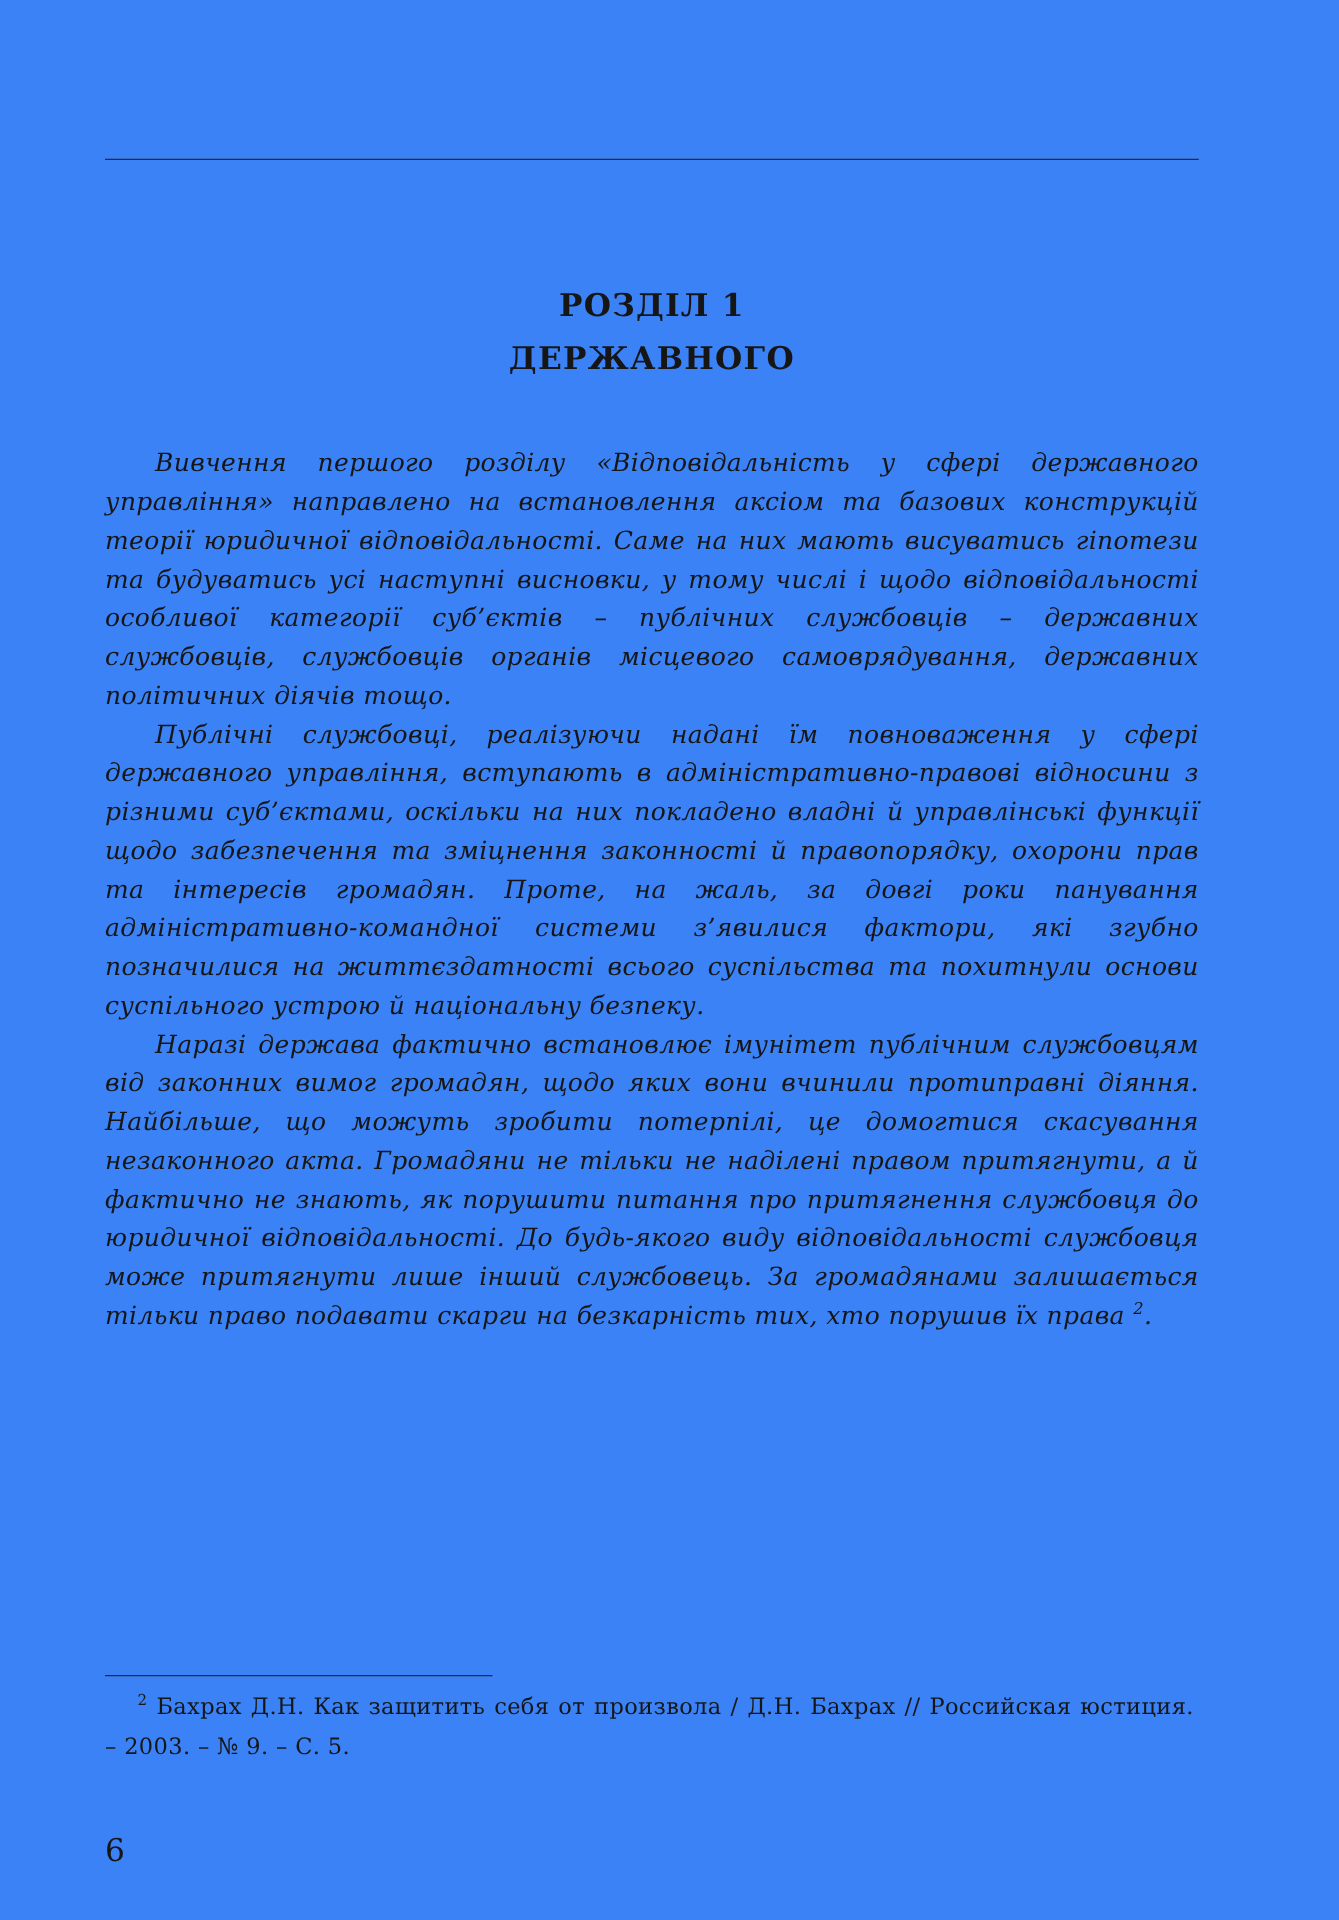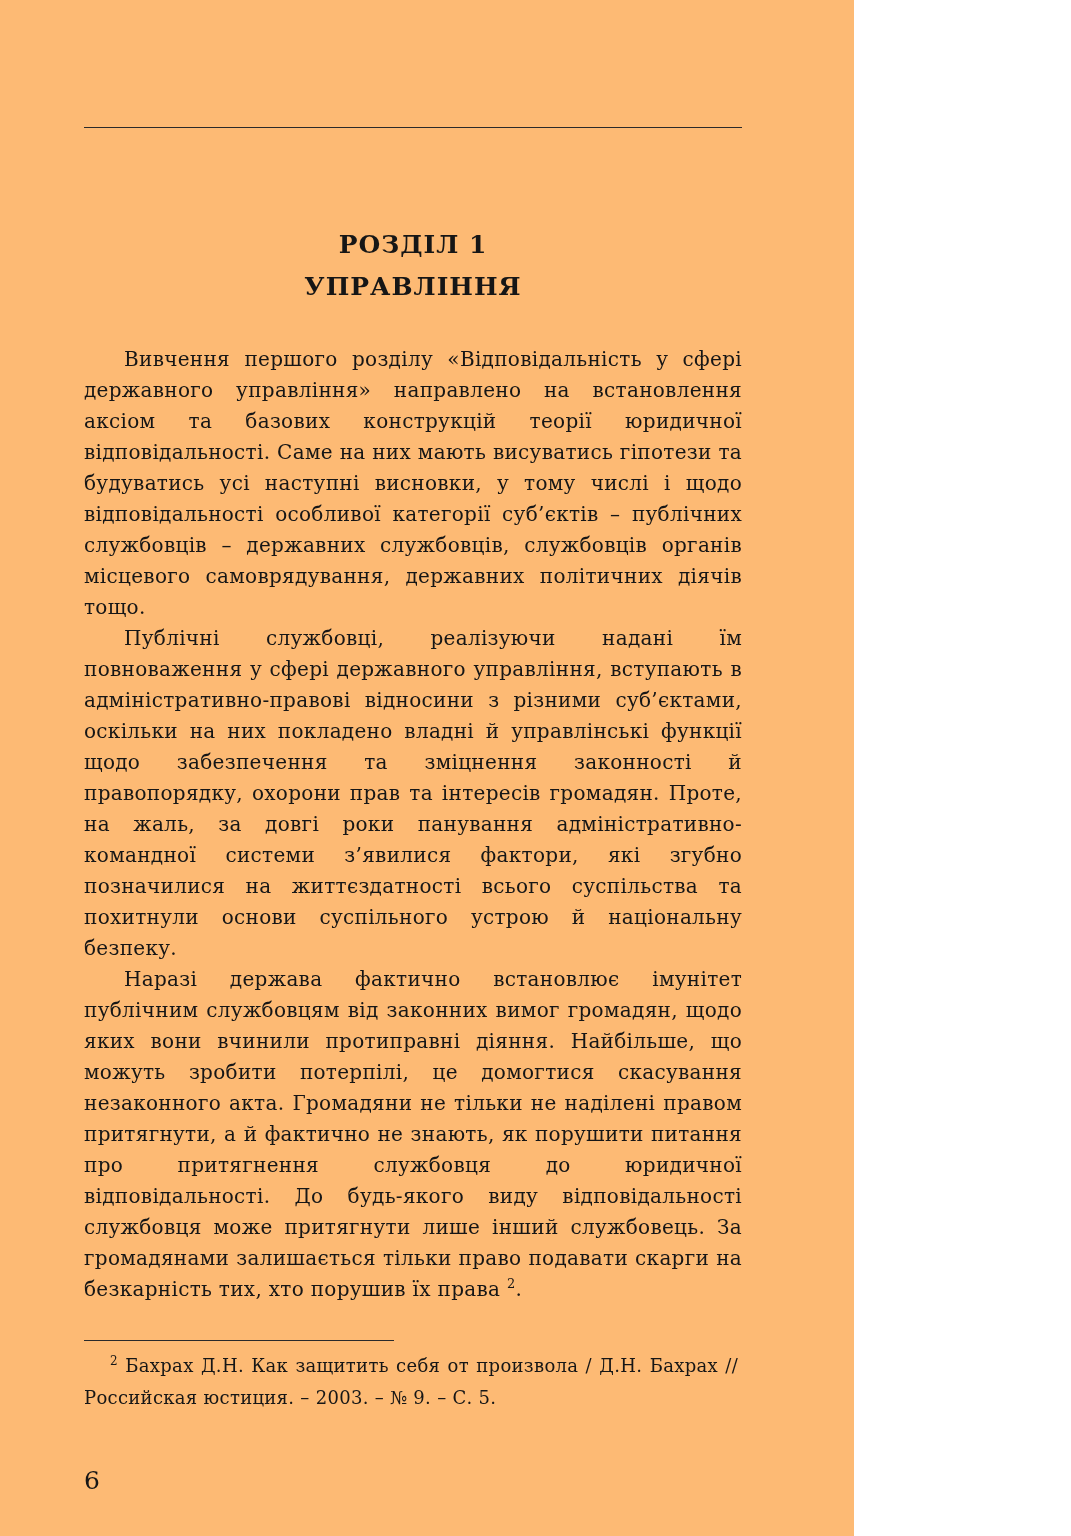--- a/index.html
+++ b/index.html
@@ -2,23 +2,23 @@
 <html lang="uk"><head>
 <meta charset="utf-8">
 <style>
   html, body {
     margin: 0;
     padding: 0;
     background: #ffffff;
   }
   .page {
     position: relative;
-    width: 854px;
+    width: 1071px;
     height: 1536px;
-    background: #fdba74;
+    background: #3b82f6;
     color: #161616;
     font-family: "DejaVu Serif", "Liberation Serif", serif;
     overflow: hidden;
   }
   .content {
     padding-left: 84px;
     padding-right: 112px;
   }
   .top-rule {
     margin-top: 127px;
@@ -28,21 +28,22 @@
   }
   .chapter-heading {
     margin: 96px 0 0 0;
     text-align: center;
     font-weight: bold;
     font-size: 25px;
     line-height: 42px;
     letter-spacing: 1px;
   }
   .body-text {
-    margin-top: 36px;
+    margin-top: 47px;
+    font-style: italic;
   }
   .body-text p {
     margin: 0;
     text-align: justify;
     text-indent: 40px;
     font-size: 20px;
     line-height: 31px;
     letter-spacing: 0.3px;
   }
   sup.fn-ref {
@@ -86,21 +87,21 @@
 </head>
 <body>
 
 <div class="page">
   <div class="content">
 
     <hr class="top-rule">
 
     <h1 class="chapter-heading">
       <div>РОЗДІЛ 1</div>
-      <div>УПРАВЛІННЯ</div>
+      <div>ДЕРЖАВНОГО</div>
     </h1>
 
     <div class="body-text">
       <p>Вивчення першого розділу «Відповідальність у сфері державного управління» направлено на встановлення аксіом та базових конструкцій теорії юридичної відповідальності. Саме на них мають висуватись гіпотези та будуватись усі наступні висновки, у тому числі і щодо відповідальності особливої категорії суб’єктів – публічних службовців – державних службовців, службовців органів місцевого самоврядування, державних політичних діячів тощо.</p>
       <p>Публічні службовці, реалізуючи надані їм повноваження у сфері державного управління, вступають в адміністративно-правові відносини з різними суб’єктами, оскільки на них покладено владні й управлінські функції щодо забезпечення та зміцнення законності й правопорядку, охорони прав та інтересів громадян. Проте, на жаль, за довгі роки панування адміністративно-командної системи з’явилися фактори, які згубно позначилися на життєздатності всього суспільства та похитнули основи суспільного устрою й національну безпеку.</p>
       <p><span>Наразі держава фактично встановлює імунітет публічним службовцям від законних вимог громадян, щодо яких вони вчинили протиправні діяння. Найбільше, що можуть зробити потерпілі, це домогтися скасування незаконного акта. Громадяни не тільки не наділені правом притягнути, а й фактично не знають, як порушити питання про притягнення службовця до юридичної відповідальності. До будь-якого виду відповідальності службовця може притягнути лише інший службовець. За громадянами залишається тільки право подавати скарги на безкарність тих, хто порушив їх права </span><sup class="fn-ref">2</sup><span>.</span></p>
     </div>
 
   </div>
 

